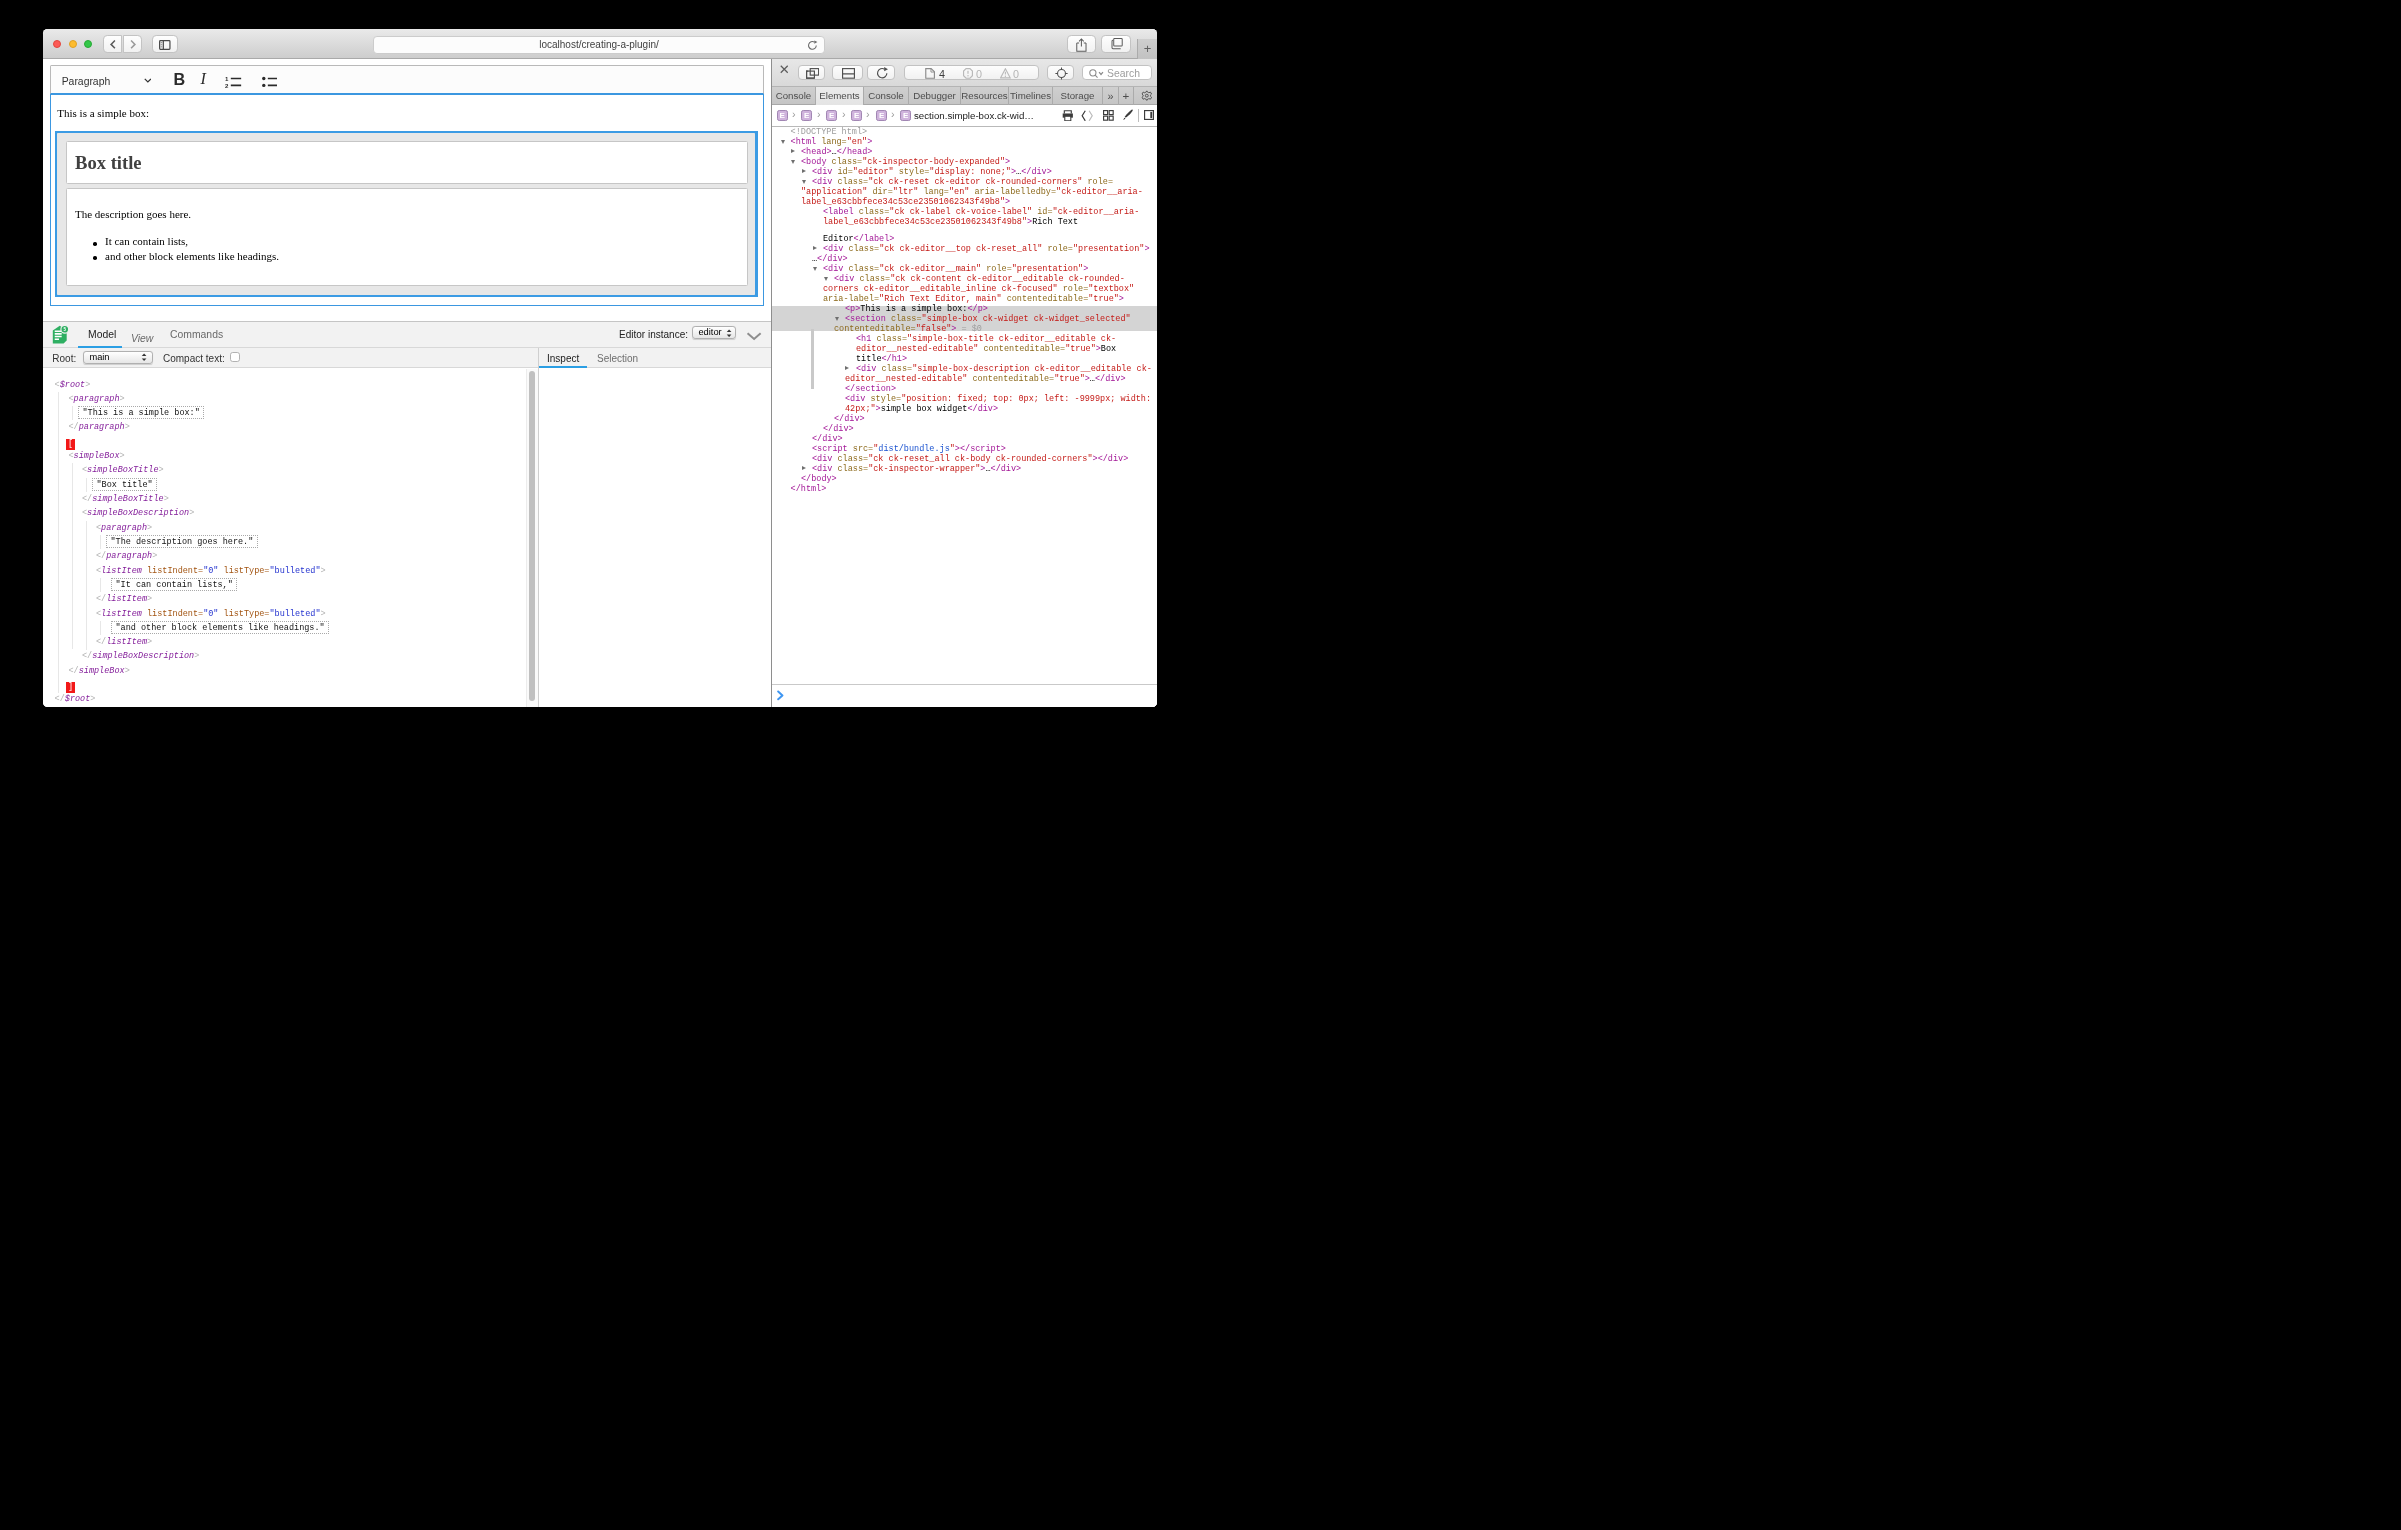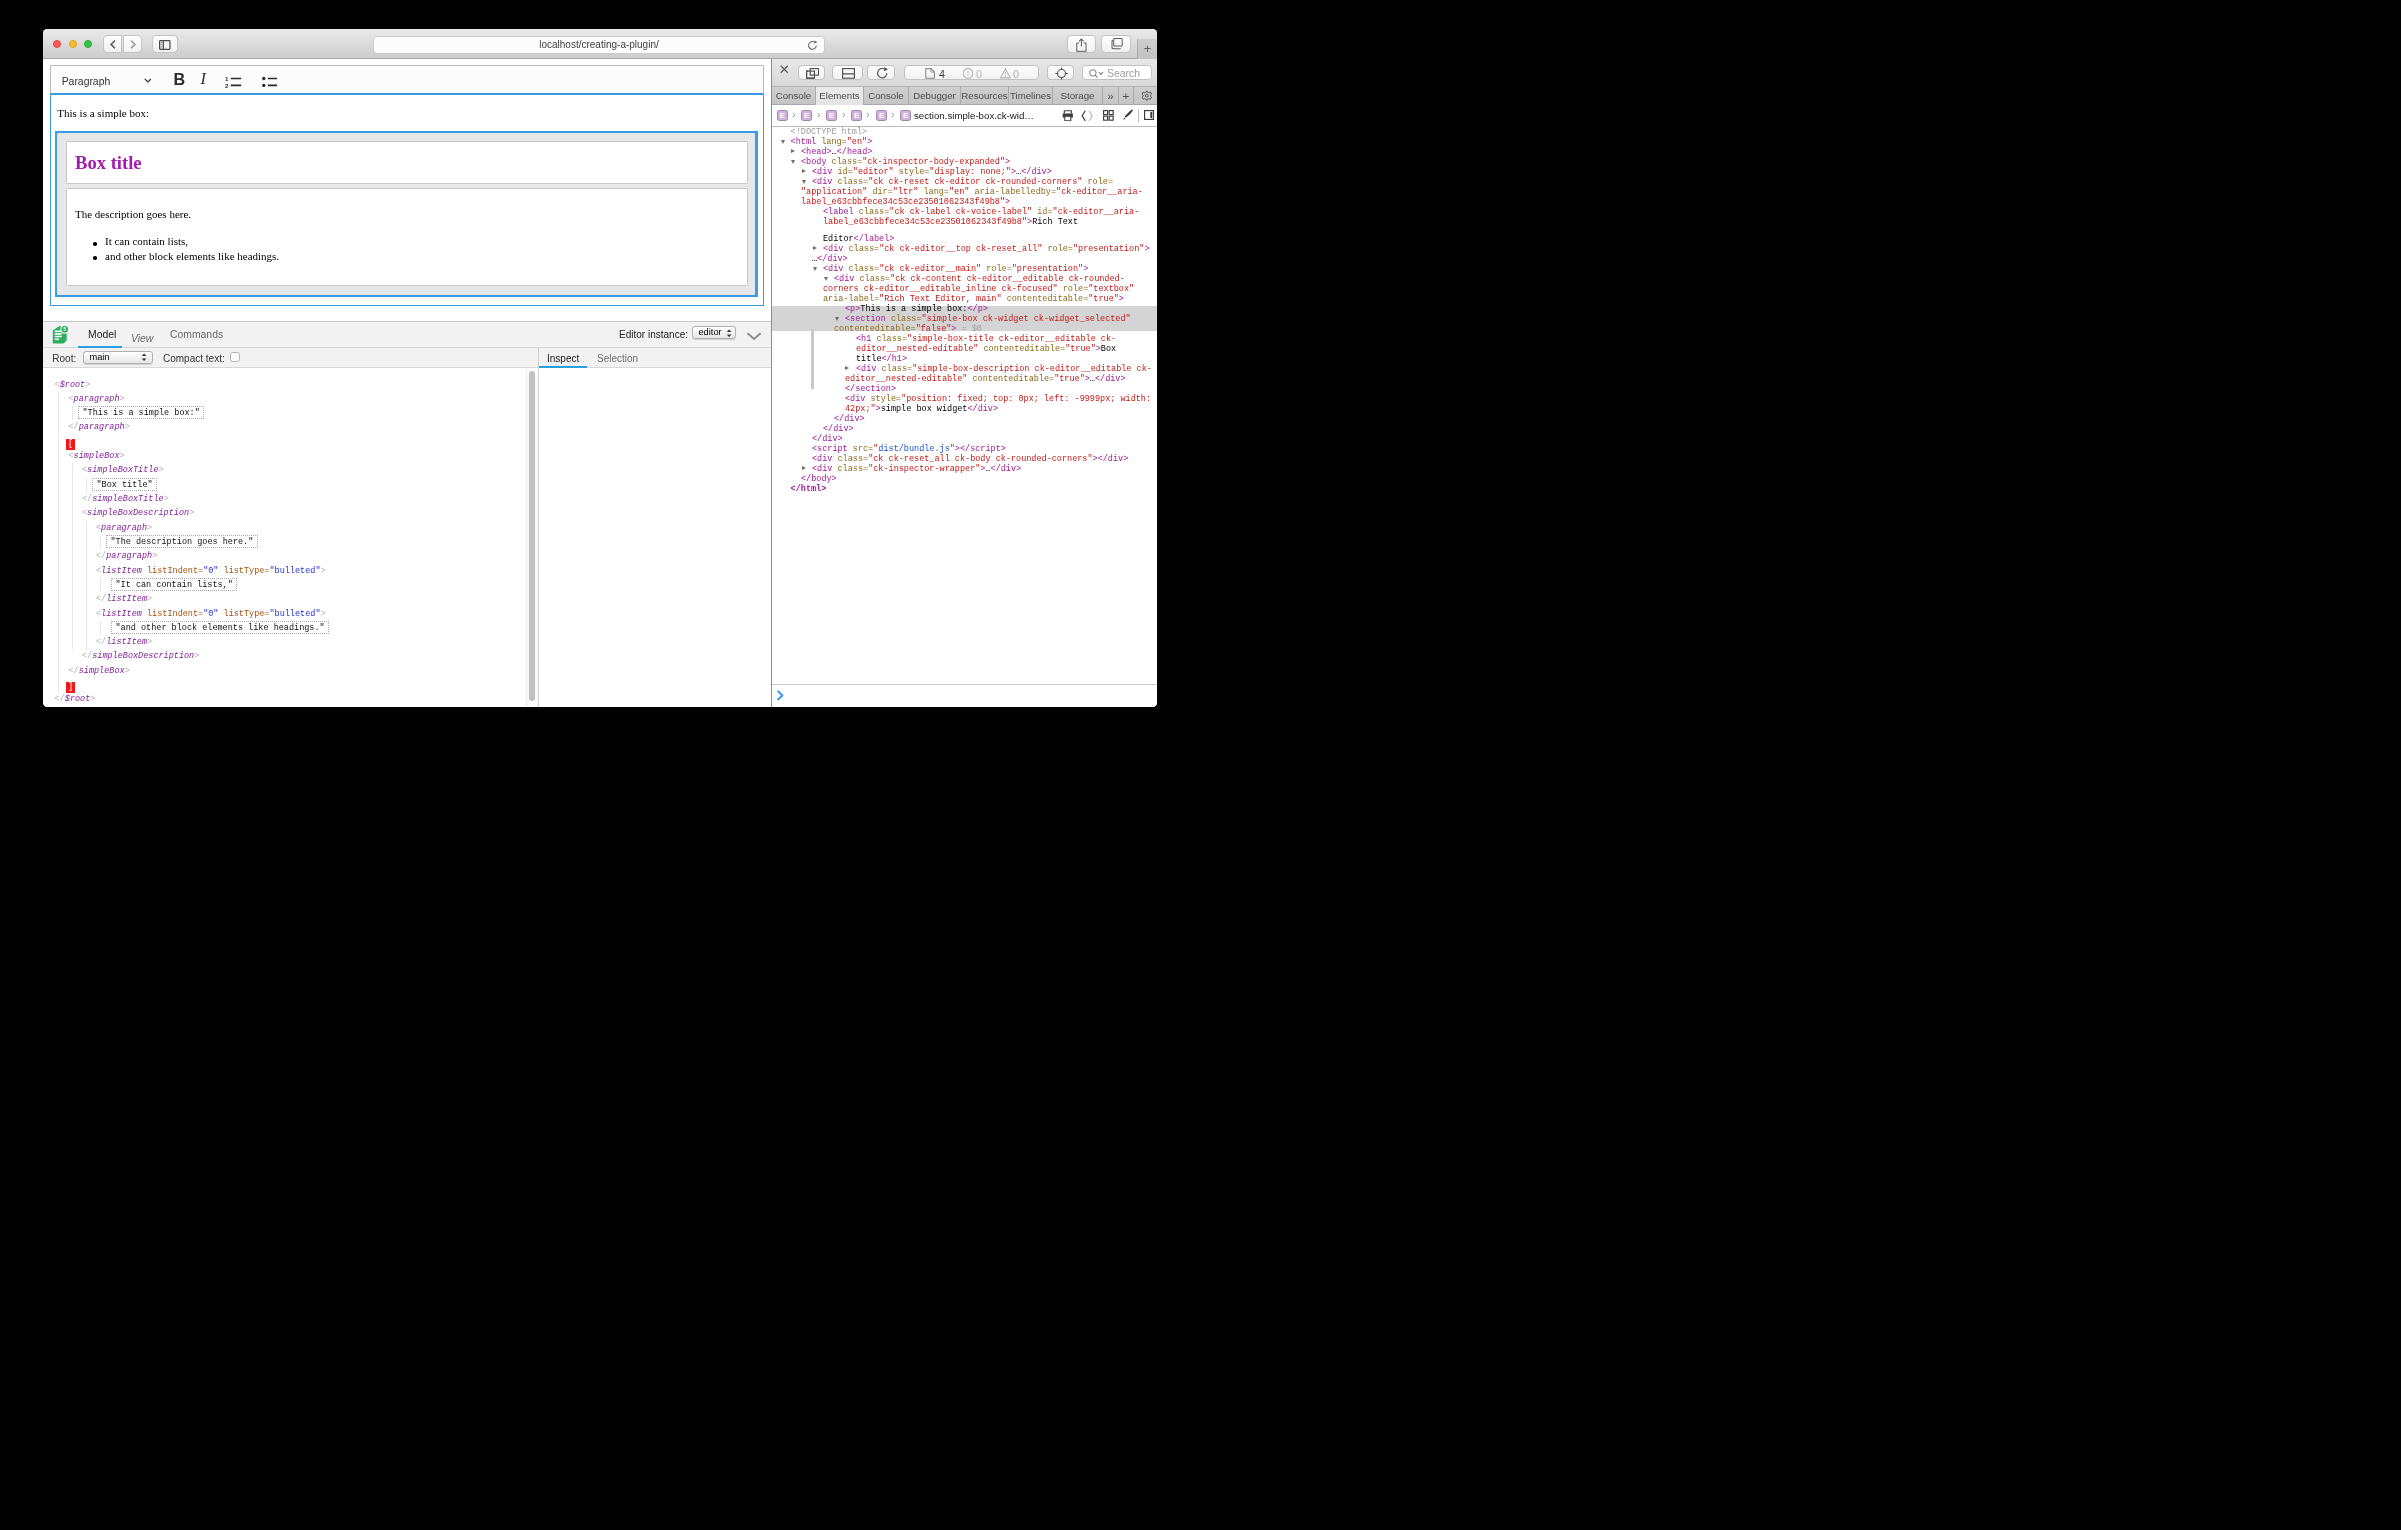--- a/index.html
+++ b/index.html
@@ -115,21 +115,21 @@
       <line x1="7.5" y1="13.6" x2="19.6" y2="13.6" stroke="#2b2b2b" stroke-width="2.2"></line>
     </svg>
   </div>
   <div id="cked"></div>
   <div id="edcontent">
     <span class="abs serif" style="left:14.3px; top:78px; font-size:11px; color:#000;">This is a simple box:</span>
 
     <div class="abs" style="left:12px; top:102px; width:703px; height:166px; background:#3b9be4;"></div>
     <div class="abs" style="left:14.3px; top:104px; width:698px; height:162px; background:#e7e7e7; border-radius:0.8px;"></div>
     <div class="abs" style="left:22.6px; top:112px; width:682px; height:43px; background:#fff; border:0.8px solid #c6c6c6; border-radius:1.5px;"></div>
-    <span class="abs serif" style="left:32px; top:123px; font-size:18.6px; font-weight:bold; color:#a21caf;">Box title</span>
+    <span class="abs serif" style="left:32px; top:123px; font-size:18.6px; font-weight:bold; color:#404040;">Box title</span>
     <div class="abs" style="left:22.6px; top:159px; width:682px; height:98px; background:#fff; border:0.8px solid #c6c6c6; border-radius:1.5px;"></div>
     <span class="abs serif" style="left:32px; top:179px; font-size:11px; color:#000;">The description goes here.</span>
     <div class="abs" style="left:50px; top:213px; width:3.5px; height:3.5px; border-radius:50%; background:#000;"></div>
     <span class="abs serif" style="left:62px; top:206px; font-size:11px; color:#000;">It can contain lists,</span>
     <div class="abs" style="left:50px; top:227px; width:3.5px; height:3.5px; border-radius:50%; background:#000;"></div>
     <span class="abs serif" style="left:62px; top:221px; font-size:11px; color:#000;">and other block elements like headings.</span>
   </div>
 
   <div id="insp">
     <div id="ihead">
@@ -339,21 +339,21 @@
       <div class="dl" style="padding-left:73px;"><span class="tg">&lt;/section&gt;</span></div>
       <div class="dl" style="padding-left:73px;"><span class="tg">&lt;div </span><span class="an">style=</span><span class="av">"position: fixed; top: 0px; left: -9999px; width:</span></div>
       <div class="dl" style="padding-left:73px;"><span class="av">42px;"</span><span class="tg">&gt;</span><span class="bk">simple box widget</span><span class="tg">&lt;/div&gt;</span></div>
       <div class="dl" style="padding-left:62px;"><span class="tg">&lt;/div&gt;</span></div>
       <div class="dl" style="padding-left:51px;"><span class="tg">&lt;/div&gt;</span></div>
       <div class="dl" style="padding-left:40px;"><span class="tg">&lt;/div&gt;</span></div>
       <div class="dl" style="padding-left:40px;"><span class="tg">&lt;script </span><span class="an">src=</span><span class="av">"</span><span class="lk">dist/bundle.js</span><span class="av">"</span><span class="tg">&gt;&lt;/script&gt;</span></div>
       <div class="dl" style="padding-left:40px;"><span class="tg">&lt;div </span><span class="an">class=</span><span class="av">"ck ck-reset_all ck-body ck-rounded-corners"</span><span class="tg">&gt;&lt;/div&gt;</span></div>
       <div class="dl" style="padding-left:40px;"><i class="tr" style="left:30px;"></i><span class="tg">&lt;div </span><span class="an">class=</span><span class="av">"ck-inspector-wrapper"</span><span class="tg">&gt;</span><span class="bk">…</span><span class="tg">&lt;/div&gt;</span></div>
       <div class="dl" style="padding-left:29px;"><span class="tg">&lt;/body&gt;</span></div>
-      <div class="dl" style="padding-left:18.6px;font-weight:bold;"><span class="tg">&lt;/html&gt;</span></div>
+      <div class="dl" style="padding-left:18.6px;"><span class="tg">&lt;/html&gt;</span></div>
       <div class="abs" style="left:39px; top:202px; width:2.7px; height:60px; background:#c9c9c9;"></div>
     </div>
     <div id="qcon">
         <svg class="abs" style="left:5.4px; top:5.4px;" width="7" height="10.8" viewBox="0 0 9 14">
           <path d="M1.5 2 L7 7 L1.5 12" fill="none" stroke="#3e96f2" stroke-width="2.6" stroke-linecap="round" stroke-linejoin="round"></path>
         </svg>
       </div>
   </div>
 </div>
 

